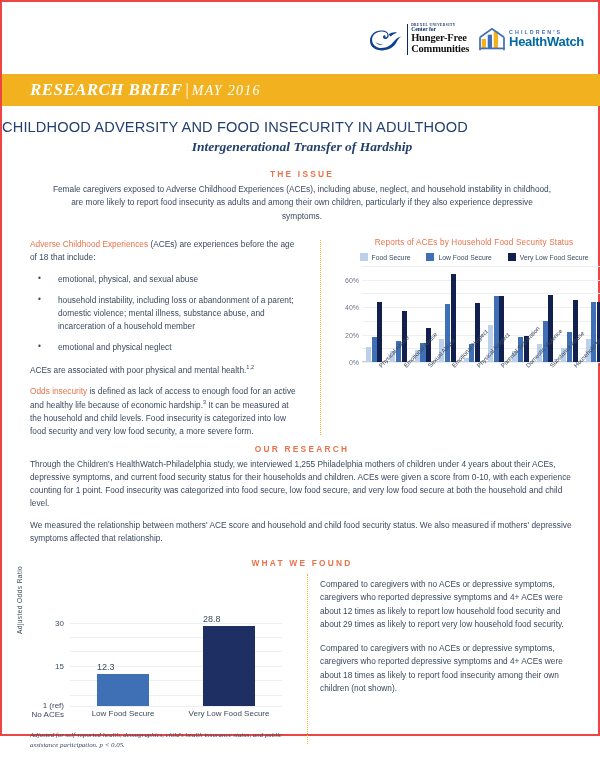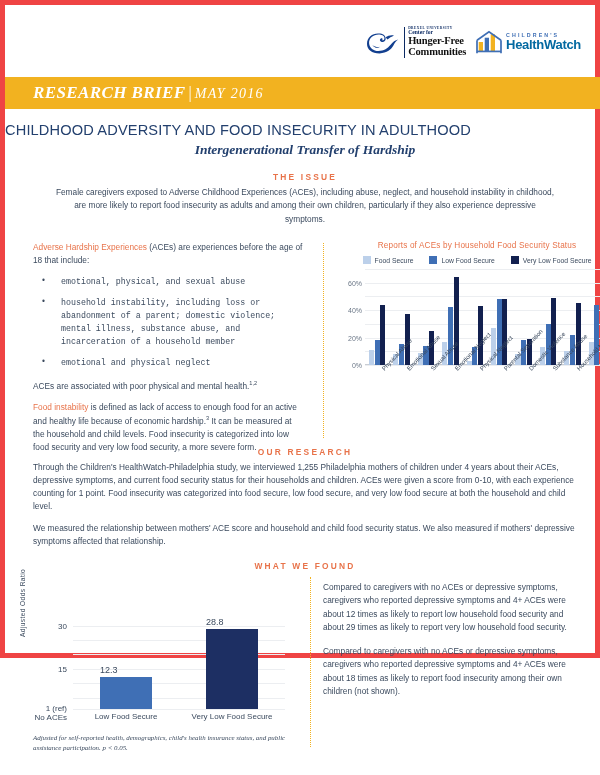--- a/index.html
+++ b/index.html
@@ -5,23 +5,23 @@
   * { box-sizing: border-box; margin: 0; padding: 0; }
   html, body { width: 600px; height: 775px; }
   body {
     font-family: "Liberation Sans", sans-serif;
     background: #ffffff;
     color: #2c3e55;
     position: relative;
     overflow: hidden;
   }
   .page {
-    width: 600px; height: 658px;
+    width: 600px; height: 736px;
     position: relative;
-    border: 5px solid #ef4444;
+    border: 2px solid #ef4444;
     background: #fff;
   }
 
   
   .logo-row {
     position: absolute; top: 22px; right: 14px;
     display: flex; align-items: center; gap: 10px;
   }
   .logo-chfc { display: flex; align-items: center; gap: 4px; }
   .dragon {
@@ -91,21 +91,21 @@
 
   
   .colwrap { position: absolute; top: 236px; left: 28px; width: 544px; }
   .vrule {
     position: absolute; top: 238px; left: 318px; width: 0;
     height: 195px; border-left: 1.6px dotted #f2b220;
   }
   .lcol { position: absolute; top: 0; left: 0; width: 272px; }
   .p { font-size: 8.3px; line-height: 1.56; color: #3b4a5e; margin-bottom: 9px; }
   .kw { color: #e8734a; }
-  ul.bul { list-style: none; margin: 0 0 9px 0; font-family: Liberation Mono, monospace; }
+  ul.bul { list-style: none; margin: 0 0 9px 0; }
   ul.bul li {
     font-size: 8.3px; line-height: 1.56; color: #3b4a5e;
     padding-left: 28px; position: relative; margin-bottom: 8px;
   }
   ul.bul li:before {
     content: "•"; position: absolute; left: 8px; top: -1px; color: #3b4a5e;
   }
   sup { font-size: 5.6px; vertical-align: super; }
 
   
@@ -244,32 +244,32 @@
   <div class="doc-subtitle">Intergenerational Transfer of Hardship</div>
 
   <div class="sec-head issue-head">THE ISSUE</div>
   <div class="issue-body">Female caregivers exposed to Adverse Childhood Experiences (ACEs), including abuse, neglect, and household instability in childhood, are more likely to report food insecurity as adults and among their own children, particularly if they also experience depressive symptoms.</div>
 
   <div class="vrule"></div>
   <div class="colwrap">
 
     <div class="lcol">
       <p class="p">
-        <span class="kw">Adverse Hardship Experiences</span><span> (ACEs) are experiences before the age of 18 that include:</span>
+        <span class="kw">Adverse Childhood Experiences</span><span> (ACEs) are experiences before the age of 18 that include:</span>
       </p>
       <ul class="bul">
         <li>emotional, physical, and sexual abuse</li>
         <li>household instability, including loss or abandonment of a parent; domestic violence; mental illness, substance abuse, and incarceration of a household member</li>
         <li>emotional and physical neglect</li>
       </ul>
       <p class="p">
         <span>ACEs are associated with poor physical and mental health.</span><sup>1,2</sup>
       </p>
       <p class="p">
-        <span class="kw">Food instability</span><span> is defined as lack of access to enough food for an active and healthy life because of economic hardship.</span><sup>3</sup><span> It can be measured at the household and child levels. Food insecurity is categorized into low food security and very low food security, a more severe form.</span>
+        <span class="kw">Odds insecurity</span><span> is defined as lack of access to enough food for an active and healthy life because of economic hardship.</span><sup>3</sup><span> It can be measured at the household and child levels. Food insecurity is categorized into low food security and very low food security, a more severe form.</span>
       </p>
     </div>
 
     <div class="chart1">
       <div class="c1-title">Reports of ACEs by Household Food Security Status</div>
       <div class="c1-legend">
         <span class="lg">
           <i class="sw" id="sw0" style="background: rgb(188, 208, 234);"></i>
           <span>Food Secure</span>
         </span>

